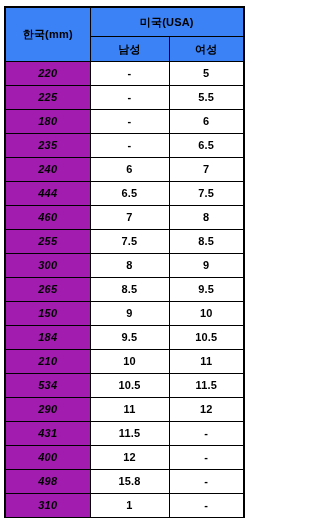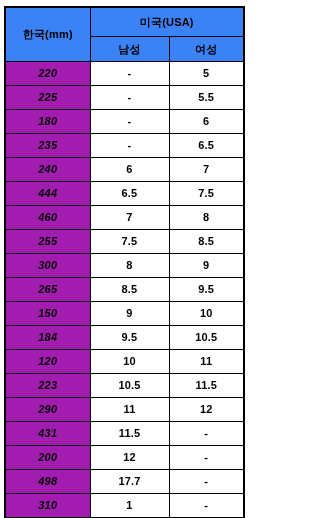--- a/index.html
+++ b/index.html
@@ -138,47 +138,47 @@
           <td class="kr-cell">150</td>
           <td class="val-cell">9</td>
           <td class="val-cell">10</td>
         </tr>
         <tr>
           <td class="kr-cell">184</td>
           <td class="val-cell">9.5</td>
           <td class="val-cell">10.5</td>
         </tr>
         <tr>
-          <td class="kr-cell">120</td>
+          <td class="kr-cell">210</td>
           <td class="val-cell">10</td>
           <td class="val-cell">11</td>
         </tr>
         <tr>
-          <td class="kr-cell">223</td>
+          <td class="kr-cell">534</td>
           <td class="val-cell">10.5</td>
           <td class="val-cell">11.5</td>
         </tr>
         <tr>
           <td class="kr-cell">290</td>
           <td class="val-cell">11</td>
           <td class="val-cell">12</td>
         </tr>
         <tr>
           <td class="kr-cell">431</td>
           <td class="val-cell">11.5</td>
           <td class="val-cell">-</td>
         </tr>
         <tr>
-          <td class="kr-cell">200</td>
+          <td class="kr-cell">400</td>
           <td class="val-cell">12</td>
           <td class="val-cell">-</td>
         </tr>
         <tr>
           <td class="kr-cell">498</td>
-          <td class="val-cell">17.7</td>
+          <td class="val-cell">15.8</td>
           <td class="val-cell">-</td>
         </tr>
         <tr>
           <td class="kr-cell">310</td>
           <td class="val-cell">1</td>
           <td class="val-cell">-</td>
         </tr>
       </tbody>
   </table>
 </div>

